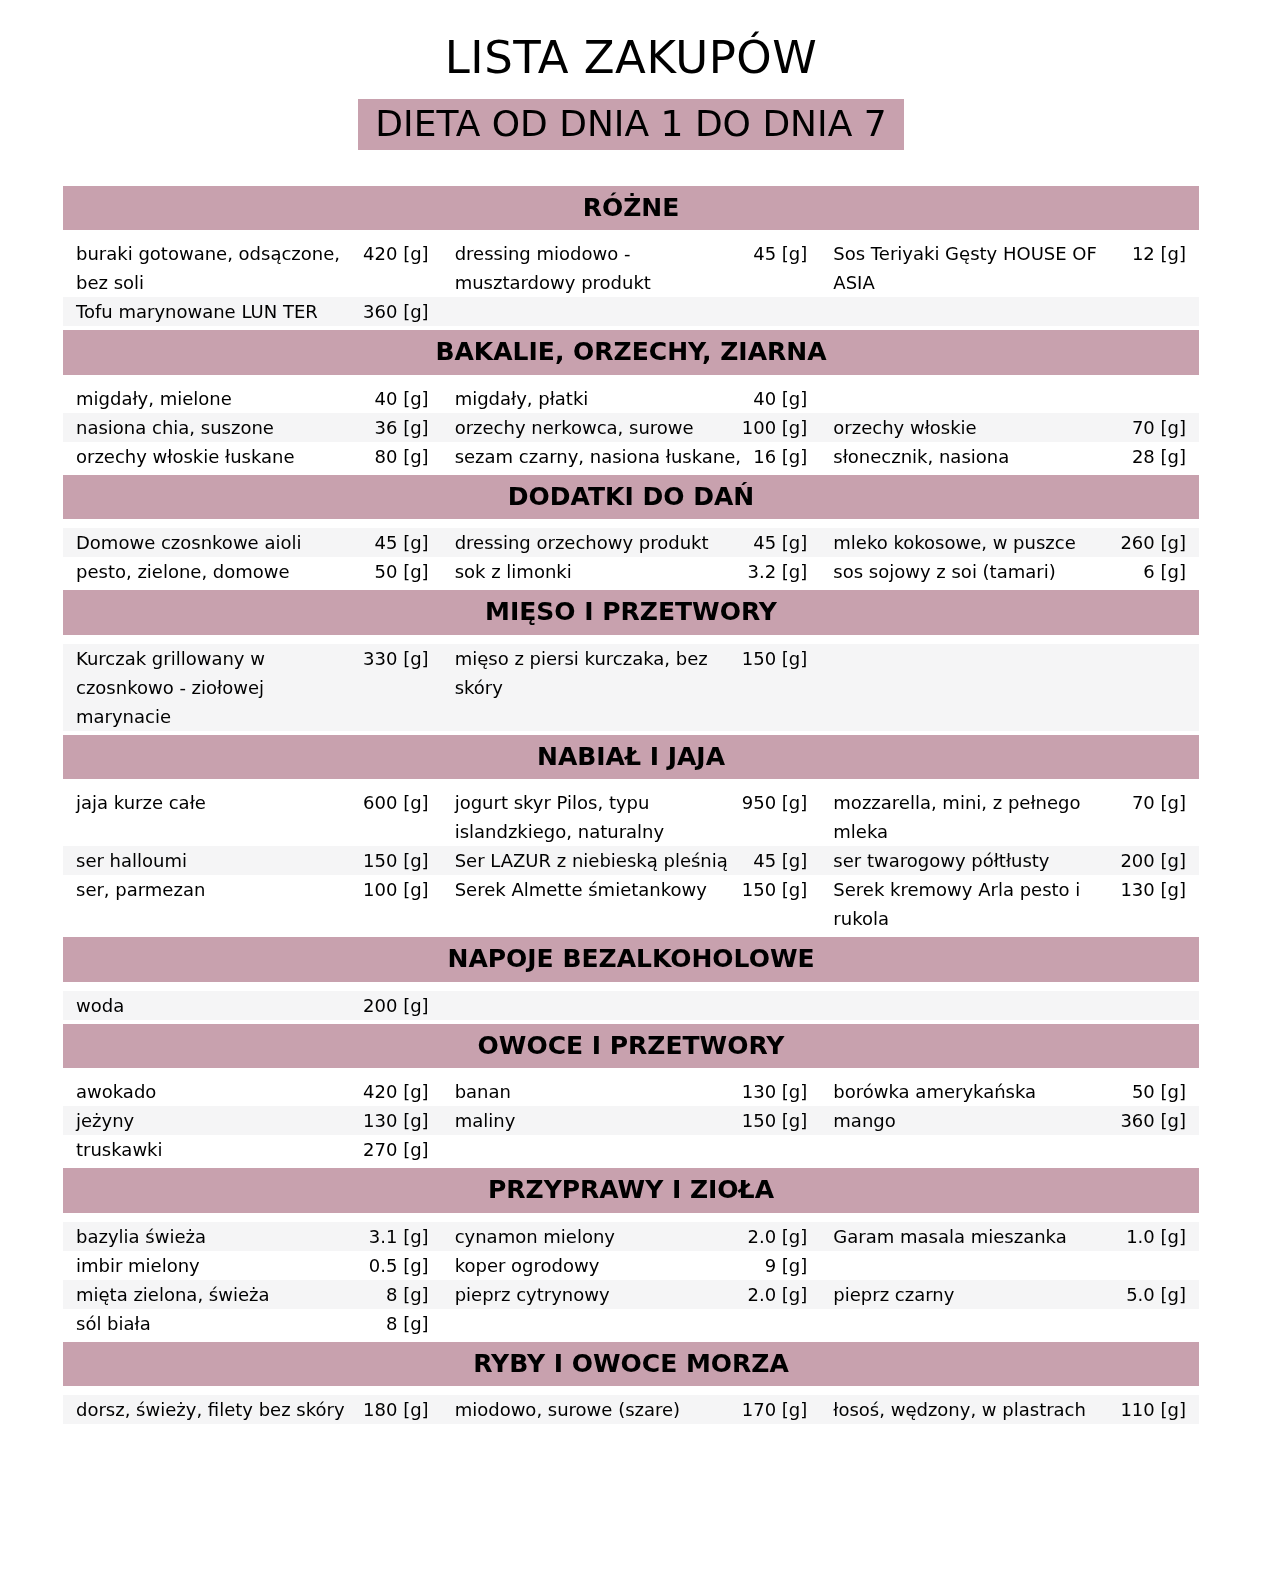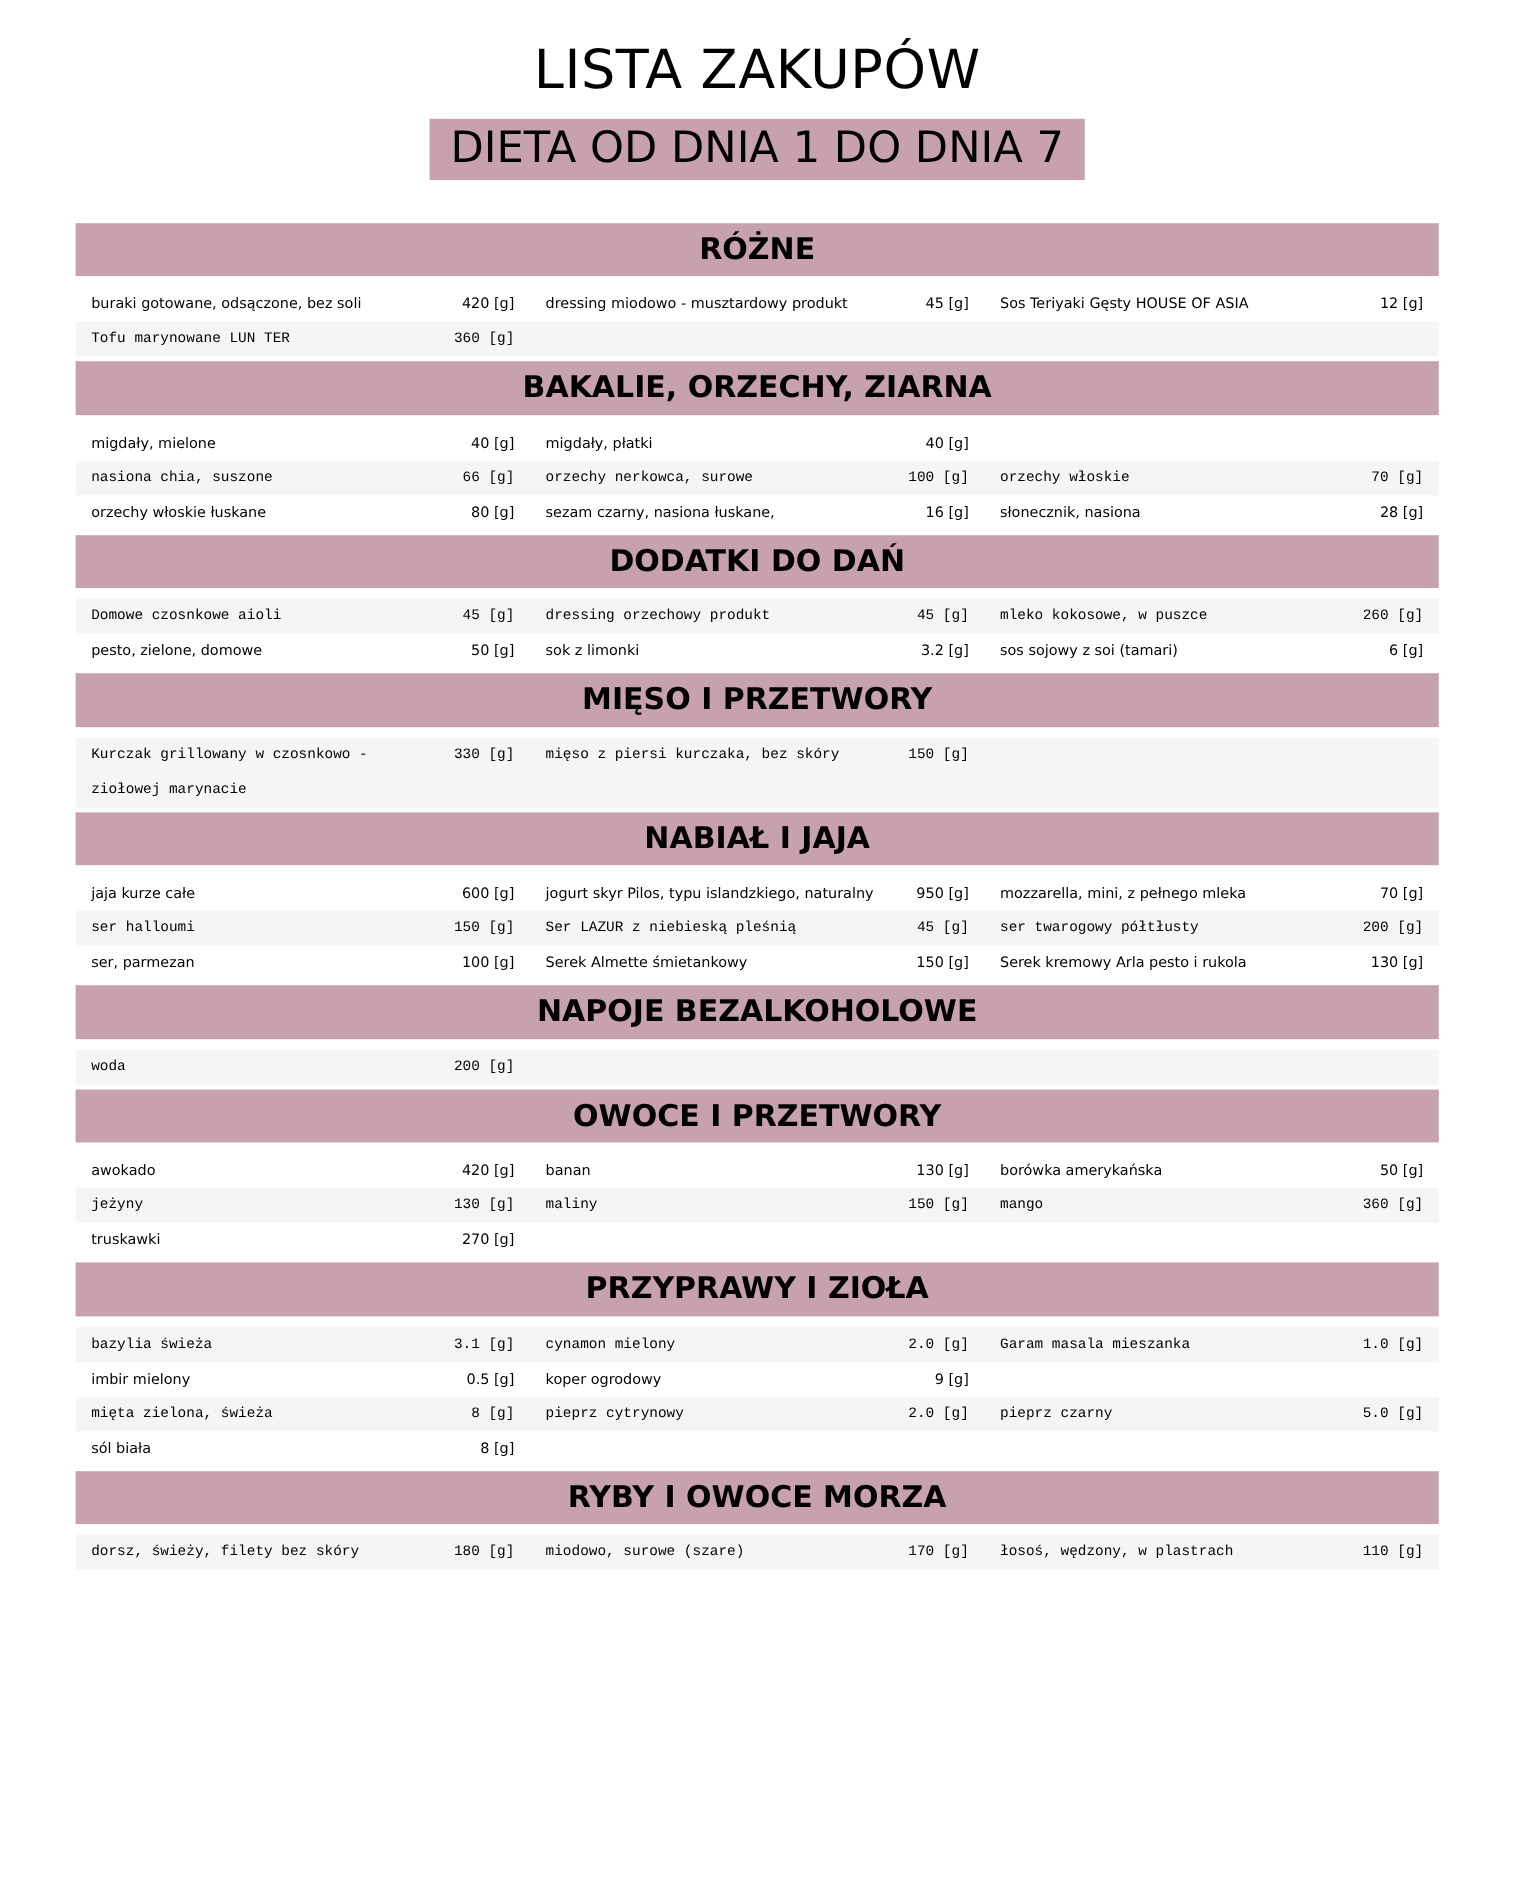--- a/index.html
+++ b/index.html
@@ -58,27 +58,26 @@
   }
   .row{
     display:grid;
     grid-template-columns:1fr 1fr 1fr;
     column-gap:26px;
     padding:0 13px;
     background:#ffffff;
   }
   .row.alt{
     background:var(--row-alt);
-    font-family:Liberation Mono, monospace;
   }
   .cell{
     display:flex;
     align-items:flex-start;
     justify-content:space-between;
-    font-size:12px;
+    font-size:18px;
     line-height:29px;
   }
   .item-name{ flex:1 1 auto; }
   .item-qty{
     flex:0 0 auto;
     white-space:nowrap;
     padding-left:12px;
     text-align:left;
   }
 </style>
@@ -125,21 +124,21 @@
               <span class="item-qty">40 [g]</span>
             </div>
             <div class="cell">
               <span class="item-name">migdały, płatki</span>
               <span class="item-qty">40 [g]</span>
             </div>
           </div>
           <div class="row alt">
             <div class="cell">
               <span class="item-name">nasiona chia, suszone</span>
-              <span class="item-qty">66 [g]</span>
+              <span class="item-qty">36 [g]</span>
             </div>
             <div class="cell">
               <span class="item-name">orzechy nerkowca, surowe</span>
               <span class="item-qty">100 [g]</span>
             </div>
             <div class="cell">
               <span class="item-name">orzechy włoskie</span>
               <span class="item-qty">70 [g]</span>
             </div>
           </div>

